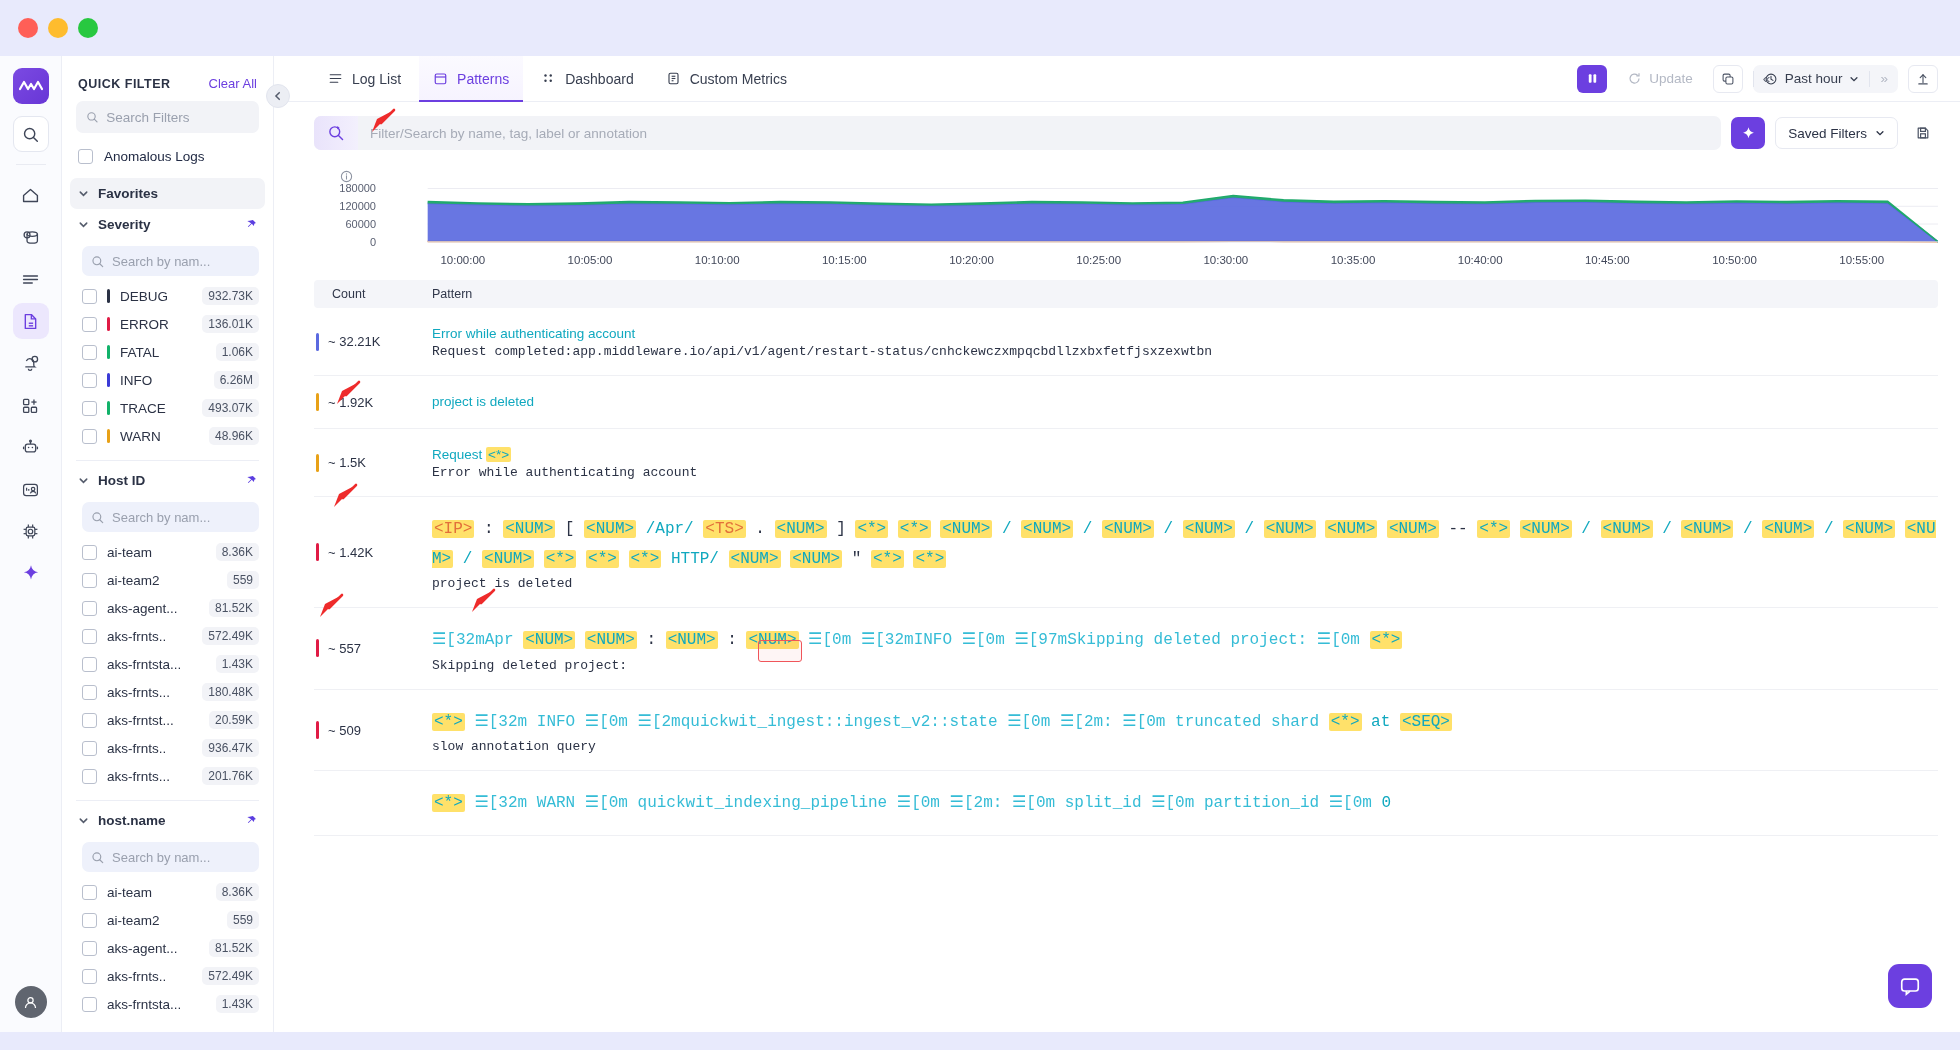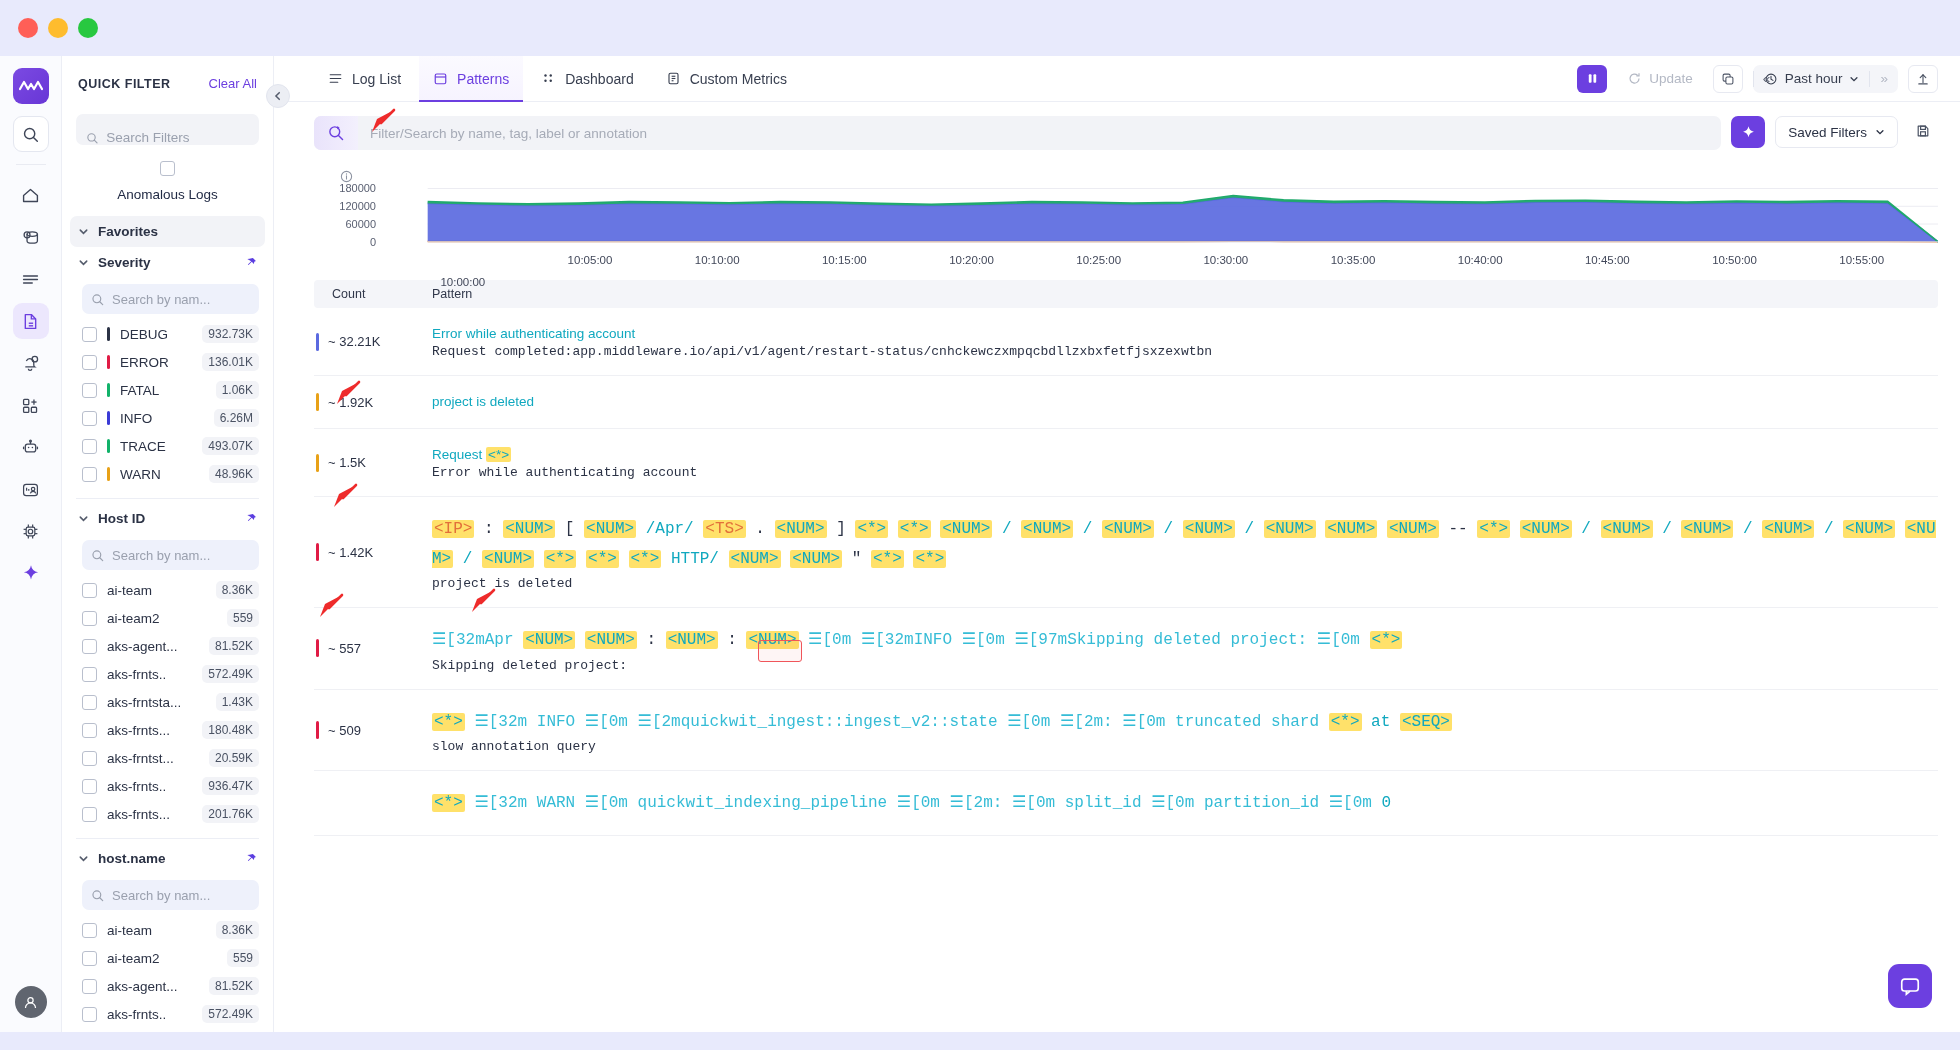--- a/index.html
+++ b/index.html
@@ -59,30 +59,30 @@
     border-right: 1px solid #eceef5; position: relative;
     display: flex; flex-direction: column; overflow: hidden;
   }
   .qf-head {
     display: flex; align-items: baseline; justify-content: space-between;
     padding: 20px 16px 10px 16px;
   }
   .qf-title { font-size: 12.5px; font-weight: 700; letter-spacing:.04em; color:#2b3245; }
   .qf-clear { font-size: 13px; color: #6c3fe0; }
   .sb-search {
-    margin: 13px 14px 14px 14px; height: 32px; background:#f2f3f7; border-radius: 7px;
-    display:flex; align-items:flex-end; gap: 8px; padding: 0 10px; color:#9aa0ae;
+    margin: 0 14px 14px 14px; height: 32px; background:#f2f3f7; border-radius: 7px;
+    display:flex; align-items:center; gap: 8px; padding: 0 10px; color:#9aa0ae;
   }
   .sb-search input {
     border: 0; background: transparent; outline: none; font-size: 13.5px;
     color:#2b3245; width: 100%; font-family: inherit;
   }
   .sb-search input::placeholder { color: #9aa0ae; }
   .anomalous {
-    display:flex; align-items:center; gap:11px; padding: 2px 16px 14px 16px; font-size: 13.5px; flex-direction: column;
+    display:flex; align-items:center; gap:11px; padding: 2px 16px 14px 16px; font-size: 13.5px;
   }
   .cbx {
     width: 15px; height: 15px; border: 1.6px solid #b9bfcd; border-radius: 3px;
     flex: 0 0 15px; background: #fff;
   }
   .group-head {
     display:flex; align-items:center; gap: 9px; margin: 0 8px; padding: 8px 8px;
     border-radius: 7px; font-size: 13.5px; font-weight: 700; color: #2b3245;
   }
   .group-head.fav { background: #f2f3f7; }
@@ -143,21 +143,21 @@
   }
   .timegroup .seg {
     display:flex; align-items:center; gap:7px; padding: 0 10px; height:28px;
     font-size: 13.5px; color:#373e4f;
   }
   .timegroup .seg.arrow { color:#5b6272; }
   .timegroup .seg.dim { color:#b3b8c4; }
   .vsep { width:1px; height:16px; background:#e2e5ee; }
 
   
-  #searchrow { padding: 14px 22px 10px 40px; display:flex; gap: 10px; }
+  #searchrow { padding: 14px 22px 10px 40px; display:flex; align-items:center; gap: 10px; }
   .bigsearch {
     flex: 1 1 auto; height: 34px; background:#f2f3f7; border-radius: 7px;
     display:flex; align-items:center; overflow:hidden;
   }
   .bigsearch .magic {
     width: 44px; height: 34px; display:flex; align-items:center; justify-content:center;
     background: linear-gradient(90deg,#e9e3fb,#f3f0fd); color:#6c3fe0;
   }
   .bigsearch input {
     flex: 1 1 auto; border:0; background: transparent; outline:none;
@@ -671,21 +671,21 @@
             <line x1="70" y1="4" x2="1000" y2="4" stroke="#ececf2" stroke-width="1" vector-effect="non-scaling-stroke"></line>
             <path d="M 70 90 L 70 89.28333333333333 L 101 89.28333333333333 L 132 89.28333333333333 L 163 89.28333333333333 L 194 89.28333333333333 L 225 89.28333333333333 L 256 89.28333333333333 L 287 89.28333333333333 L 318 89.28333333333333 L 349 89.28333333333333 L 380 89.28333333333333 L 411 89.28333333333333 L 442 89.28333333333333 L 473 89.28333333333333 L 504 89.28333333333333 L 535 89.28333333333333 L 566 89.14 L 597 89.23555555555555 L 628 89.28333333333333 L 659 89.28333333333333 L 690 89.28333333333333 L 721 89.28333333333333 L 752 89.28333333333333 L 783 89.28333333333333 L 814 89.28333333333333 L 845 89.28333333333333 L 876 89.28333333333333 L 907 89.28333333333333 L 938 89.28333333333333 L 969 89.28333333333333 L 1000 90 L 1000 90 L 969 90 L 938 90 L 907 90 L 876 90 L 845 90 L 814 90 L 783 90 L 752 90 L 721 90 L 690 90 L 659 90 L 628 90 L 597 90 L 566 90 L 535 90 L 504 90 L 473 90 L 442 90 L 411 90 L 380 90 L 349 90 L 318 90 L 287 90 L 256 90 L 225 90 L 194 90 L 163 90 L 132 90 L 101 90 L 70 90 Z" fill="#f08a3c" fill-opacity="0.92"></path>
             <path d="M 70 89.28333333333333 L 101 89.28333333333333 L 132 89.28333333333333 L 163 89.28333333333333 L 194 89.28333333333333 L 225 89.28333333333333 L 256 89.28333333333333 L 287 89.28333333333333 L 318 89.28333333333333 L 349 89.28333333333333 L 380 89.28333333333333 L 411 89.28333333333333 L 442 89.28333333333333 L 473 89.28333333333333 L 504 89.28333333333333 L 535 89.28333333333333 L 566 89.14 L 597 89.23555555555555 L 628 89.28333333333333 L 659 89.28333333333333 L 690 89.28333333333333 L 721 89.28333333333333 L 752 89.28333333333333 L 783 89.28333333333333 L 814 89.28333333333333 L 845 89.28333333333333 L 876 89.28333333333333 L 907 89.28333333333333 L 938 89.28333333333333 L 969 89.28333333333333 L 1000 90" fill="none" stroke="#f08a3c" stroke-width="1.6" vector-effect="non-scaling-stroke"></path>
             <path d="M 70 89.28333333333333 L 70 28.12777777777778 L 101 30.03888888888889 L 132 31.47222222222222 L 163 30.516666666666666 L 194 28.12777777777778 L 225 28.605555555555554 L 256 29.561111111111117 L 287 28.12777777777778 L 318 28.605555555555554 L 349 30.516666666666666 L 380 31.949999999999996 L 411 30.516666666666666 L 442 28.12777777777778 L 473 28.605555555555554 L 504 30.03888888888889 L 535 29.08333333333333 L 566 18.428888888888892 L 597 25.21333333333334 L 628 27.65 L 659 26.694444444444443 L 690 28.12777777777778 L 721 28.605555555555554 L 752 26.21666666666666 L 783 25.738888888888894 L 814 27.65 L 845 28.605555555555554 L 876 27.172222222222224 L 907 28.12777777777778 L 938 26.694444444444443 L 969 27.65 L 1000 90 L 1000 90 L 969 89.28333333333333 L 938 89.28333333333333 L 907 89.28333333333333 L 876 89.28333333333333 L 845 89.28333333333333 L 814 89.28333333333333 L 783 89.28333333333333 L 752 89.28333333333333 L 721 89.28333333333333 L 690 89.28333333333333 L 659 89.28333333333333 L 628 89.28333333333333 L 597 89.23555555555555 L 566 89.14 L 535 89.28333333333333 L 504 89.28333333333333 L 473 89.28333333333333 L 442 89.28333333333333 L 411 89.28333333333333 L 380 89.28333333333333 L 349 89.28333333333333 L 318 89.28333333333333 L 287 89.28333333333333 L 256 89.28333333333333 L 225 89.28333333333333 L 194 89.28333333333333 L 163 89.28333333333333 L 132 89.28333333333333 L 101 89.28333333333333 L 70 89.28333333333333 Z" fill="#5b6ae0" fill-opacity="0.92"></path>
             <path d="M 70 28.12777777777778 L 101 30.03888888888889 L 132 31.47222222222222 L 163 30.516666666666666 L 194 28.12777777777778 L 225 28.605555555555554 L 256 29.561111111111117 L 287 28.12777777777778 L 318 28.605555555555554 L 349 30.516666666666666 L 380 31.949999999999996 L 411 30.516666666666666 L 442 28.12777777777778 L 473 28.605555555555554 L 504 30.03888888888889 L 535 29.08333333333333 L 566 18.428888888888892 L 597 25.21333333333334 L 628 27.65 L 659 26.694444444444443 L 690 28.12777777777778 L 721 28.605555555555554 L 752 26.21666666666666 L 783 25.738888888888894 L 814 27.65 L 845 28.605555555555554 L 876 27.172222222222224 L 907 28.12777777777778 L 938 26.694444444444443 L 969 27.65 L 1000 90" fill="none" stroke="#5b6ae0" stroke-width="1.6" vector-effect="non-scaling-stroke"></path>
             <path d="M 70 28.12777777777778 L 70 25.261111111111106 L 101 27.65 L 132 28.84444444444444 L 163 27.65 L 194 25.261111111111106 L 225 25.738888888888894 L 256 26.933333333333337 L 287 25.261111111111106 L 318 25.738888888888894 L 349 27.888888888888893 L 380 29.322222222222216 L 411 27.65 L 442 25.261111111111106 L 473 25.738888888888894 L 504 27.41111111111111 L 535 26.21666666666666 L 566 15.323333333333338 L 597 22.346666666666664 L 628 24.78333333333333 L 659 23.82777777777777 L 690 25.261111111111106 L 721 25.738888888888894 L 752 23.349999999999994 L 783 22.87222222222222 L 814 24.78333333333333 L 845 25.738888888888894 L 876 24.305555555555557 L 907 25.261111111111106 L 938 23.82777777777777 L 969 24.78333333333333 L 1000 90 L 1000 90 L 969 27.65 L 938 26.694444444444443 L 907 28.12777777777778 L 876 27.172222222222224 L 845 28.605555555555554 L 814 27.65 L 783 25.738888888888894 L 752 26.21666666666666 L 721 28.605555555555554 L 690 28.12777777777778 L 659 26.694444444444443 L 628 27.65 L 597 25.21333333333334 L 566 18.428888888888892 L 535 29.08333333333333 L 504 30.03888888888889 L 473 28.605555555555554 L 442 28.12777777777778 L 411 30.516666666666666 L 380 31.949999999999996 L 349 30.516666666666666 L 318 28.605555555555554 L 287 28.12777777777778 L 256 29.561111111111117 L 225 28.605555555555554 L 194 28.12777777777778 L 163 30.516666666666666 L 132 31.47222222222222 L 101 30.03888888888889 L 70 28.12777777777778 Z" fill="#1fa96b" fill-opacity="0.92"></path>
             <path d="M 70 25.261111111111106 L 101 27.65 L 132 28.84444444444444 L 163 27.65 L 194 25.261111111111106 L 225 25.738888888888894 L 256 26.933333333333337 L 287 25.261111111111106 L 318 25.738888888888894 L 349 27.888888888888893 L 380 29.322222222222216 L 411 27.65 L 442 25.261111111111106 L 473 25.738888888888894 L 504 27.41111111111111 L 535 26.21666666666666 L 566 15.323333333333338 L 597 22.346666666666664 L 628 24.78333333333333 L 659 23.82777777777777 L 690 25.261111111111106 L 721 25.738888888888894 L 752 23.349999999999994 L 783 22.87222222222222 L 814 24.78333333333333 L 845 25.738888888888894 L 876 24.305555555555557 L 907 25.261111111111106 L 938 23.82777777777777 L 969 24.78333333333333 L 1000 90" fill="none" stroke="#1fa96b" stroke-width="1.6" vector-effect="non-scaling-stroke"></path>
             <line x1="70" y1="90" x2="1000" y2="90" stroke="#d9dbe4" stroke-width="1" vector-effect="non-scaling-stroke"></line>
           </svg>
         <div class="xlabels" id="xlabels">
-            <span style="left: 5.07365%; margin-top: 22px;">10:00:00</span>
+            <span style="left: 5.07365%;">10:00:00</span>
             <span style="left: 13.257%;">10:05:00</span>
             <span style="left: 21.4403%;">10:10:00</span>
             <span style="left: 29.6236%;">10:15:00</span>
             <span style="left: 37.8069%;">10:20:00</span>
             <span style="left: 45.9902%;">10:25:00</span>
             <span style="left: 54.1735%;">10:30:00</span>
             <span style="left: 62.3568%;">10:35:00</span>
             <span style="left: 70.5401%;">10:40:00</span>
             <span style="left: 78.7234%;">10:45:00</span>
             <span style="left: 86.9067%; text-align: right;">10:50:00</span>

